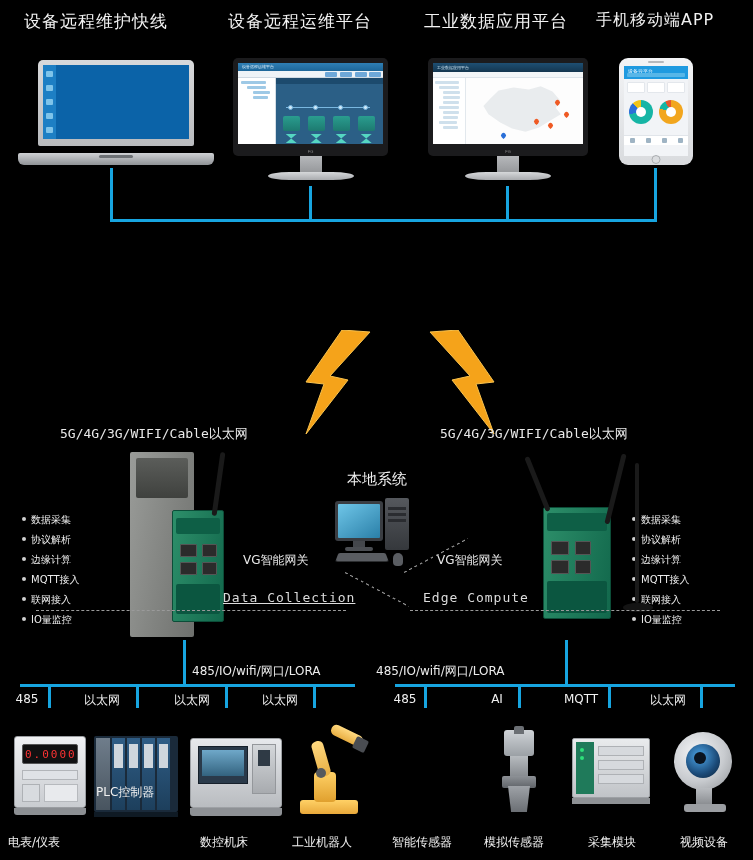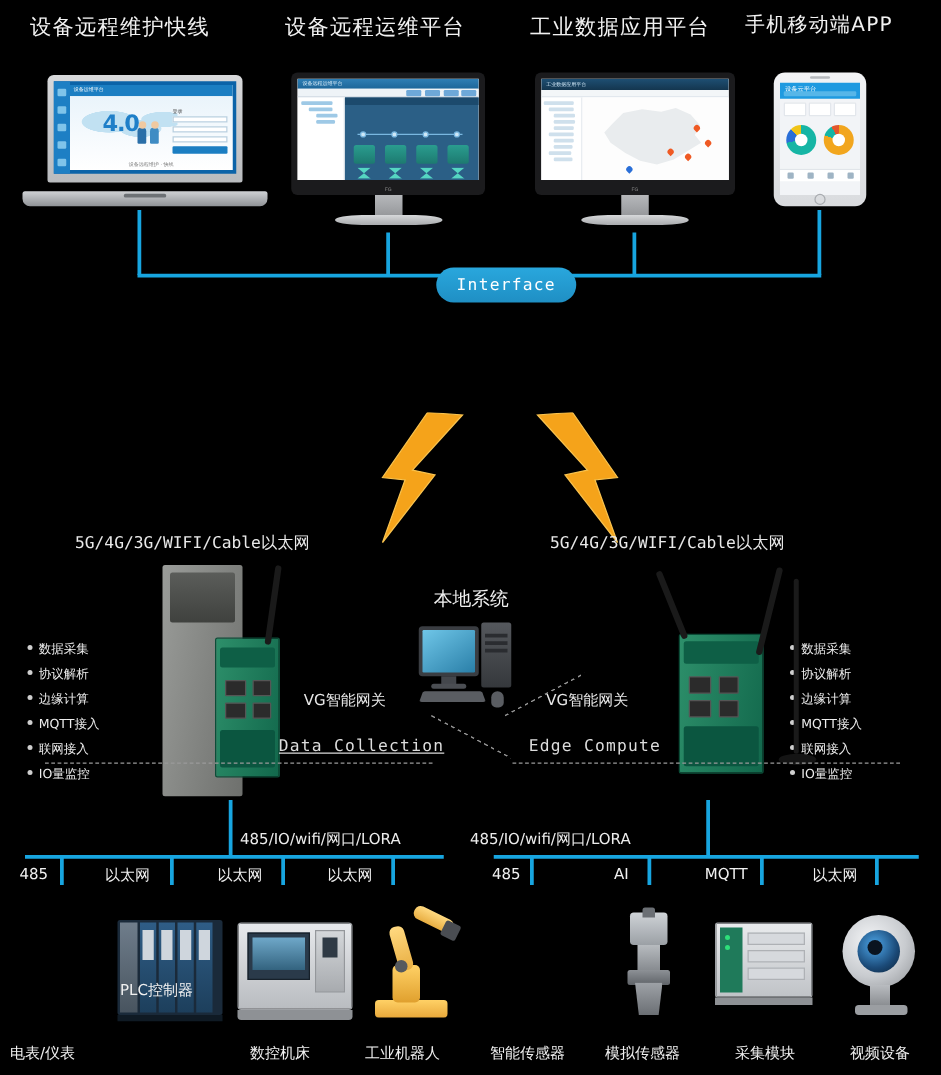--- a/index.html
+++ b/index.html
@@ -211,45 +211,20 @@
 
   <div class="laptop">
     <div class="lid">
       <div class="screen">
         <div class="lp-side">
           <div class="lp-dot" style="top:6px"></div>
           <div class="lp-dot" style="top:20px"></div>
           <div class="lp-dot" style="top:34px"></div>
           <div class="lp-dot" style="top:48px"></div>
           <div class="lp-dot" style="top:62px"></div>
-        </div>
-        <div class="lp-win">
-          <div class="lp-wtop">
-            <div class="lp-wtitle">设备运维平台</div>
-          </div>
-          <div class="lp-body">
-            <div class="lp-world"></div>
-            <div class="lp-40">4.0</div>
-            <div class="lp-people">
-              <div class="lp-p" style="left:0">
-                  <div class="lp-ph"></div>
-                </div>
-              <div class="lp-p" style="left:10px;background:#3f8cc4">
-                  <div class="lp-ph"></div>
-                </div>
-            </div>
-            <div class="lp-form">
-              <div class="lbl">登录</div>
-              <div class="inp"></div>
-              <div class="inp"></div>
-              <div class="inp"></div>
-              <div class="btn"></div>
-            </div>
-            <div class="lp-foot">设备远程维护 · 快线</div>
-          </div>
         </div>
       </div>
     </div>
     <div class="base">
         <div class="notch"></div>
       </div>
   </div>
 
   <div class="monitor" style="left:233px; top:58px; width:155px;">
     <div class="mon-frame" style="width:155px;height:98px;">
@@ -355,23 +330,20 @@
     </div>
     <div class="ph-home"></div>
   </div>
 
   <div class="wire" style="left:110px; top:168px; width:3px; height:52px;"></div>
   <div class="wire" style="left:309px; top:186px; width:3px; height:34px;"></div>
   <div class="wire" style="left:506px; top:186px; width:3px; height:34px;"></div>
   <div class="wire" style="left:654px; top:168px; width:3px; height:52px;"></div>
   <div class="wire" style="left:110px; top:219px; width:547px; height:3px;"></div>
 
-  <div class="interface">
-    <span>Interface</span>
-  </div>
 
 
   <svg class="bolt" style="left:250px;top:330px;width:130px;height:110px;" viewBox="0 0 130 110">
     <polygon points="120,2 80,46 98,50 56,104 74,54 56,52 92,0" fill="#f5a31a" stroke="#f8c24e" stroke-width="1"></polygon>
   </svg>
   <svg class="bolt" style="left:420px;top:330px;width:130px;height:110px;" viewBox="0 0 130 110">
     <polygon points="10,2 50,46 32,50 74,104 56,54 74,52 38,0" fill="#f5a31a" stroke="#f8c24e" stroke-width="1"></polygon>
   </svg>
 
   <div class="netlabel" style="left:60px; top:425px;">5G/4G/3G/WIFI/Cable以太网</div>
@@ -471,20 +443,29 @@
 
   <div class="porttag" style="left:8px;  top:692px; width:38px;">485</div>
   <div class="porttag" style="left:70px; top:692px; width:64px;">以太网</div>
   <div class="porttag" style="left:160px;top:692px; width:64px;">以太网</div>
   <div class="porttag" style="left:248px;top:692px; width:64px;">以太网</div>
   <div class="porttag" style="left:386px;top:692px; width:38px;">485</div>
   <div class="porttag" style="left:478px;top:692px; width:38px;">AI</div>
   <div class="porttag" style="left:556px;top:692px; width:50px;">MQTT</div>
   <div class="porttag" style="left:638px;top:692px; width:60px;">以太网</div>
 
+  <div class="dev" style="left:12px; top:730px; width:76px; height:90px;">
+    <div style="position:absolute;left:2px;top:6px;width:72px;height:72px;background:linear-gradient(#f0f1f3,#c9ccd0);border:1px solid #9a9da1;border-radius:3px;"></div>
+    <div style="position:absolute;left:10px;top:14px;width:56px;height:20px;background:#111;border:1px solid #555;border-radius:2px;"></div>
+    <div style="position:absolute;left:13px;top:18px;font-family:'DejaVu Sans Mono',monospace;font-size:11px;color:#f33;letter-spacing:2px;">0.0000</div>
+    <div style="position:absolute;left:10px;top:40px;width:56px;height:10px;background:#dfe2e6;border:1px solid #b2b5b9;"></div>
+    <div style="position:absolute;left:10px;top:54px;width:18px;height:18px;background:#d8dbdf;border:1px solid #aeb1b5;"></div>
+    <div style="position:absolute;left:32px;top:54px;width:34px;height:18px;background:#e8eaed;border:1px solid #b6b9bd;"></div>
+    <div style="position:absolute;left:2px;top:78px;width:72px;height:7px;background:#8c8f93;border-radius:0 0 3px 3px;"></div>
+  </div>
 
   <div class="dev" style="left:94px; top:732px; width:84px; height:88px;">
     <div style="position:absolute;left:0;top:4px;width:84px;height:76px;background:#1a2a3a;border-radius:2px;"></div>
     <div style="position:absolute;left:2px;top:6px;width:14px;height:72px;background:linear-gradient(#6f7d8b,#48545f);"></div>
     <div style="position:absolute;left:18px;top:6px;width:13px;height:72px;background:linear-gradient(#2f5d86,#1d3f5c);"></div>
     <div style="position:absolute;left:33px;top:6px;width:13px;height:72px;background:linear-gradient(#2f5d86,#1d3f5c);"></div>
     <div style="position:absolute;left:48px;top:6px;width:13px;height:72px;background:linear-gradient(#2f5d86,#1d3f5c);"></div>
     <div style="position:absolute;left:63px;top:6px;width:13px;height:72px;background:linear-gradient(#2f5d86,#1d3f5c);"></div>
     <div style="position:absolute;left:20px;top:12px;width:9px;height:24px;background:#cfd6dd;"></div>
     <div style="position:absolute;left:35px;top:12px;width:9px;height:24px;background:#cfd6dd;"></div>

